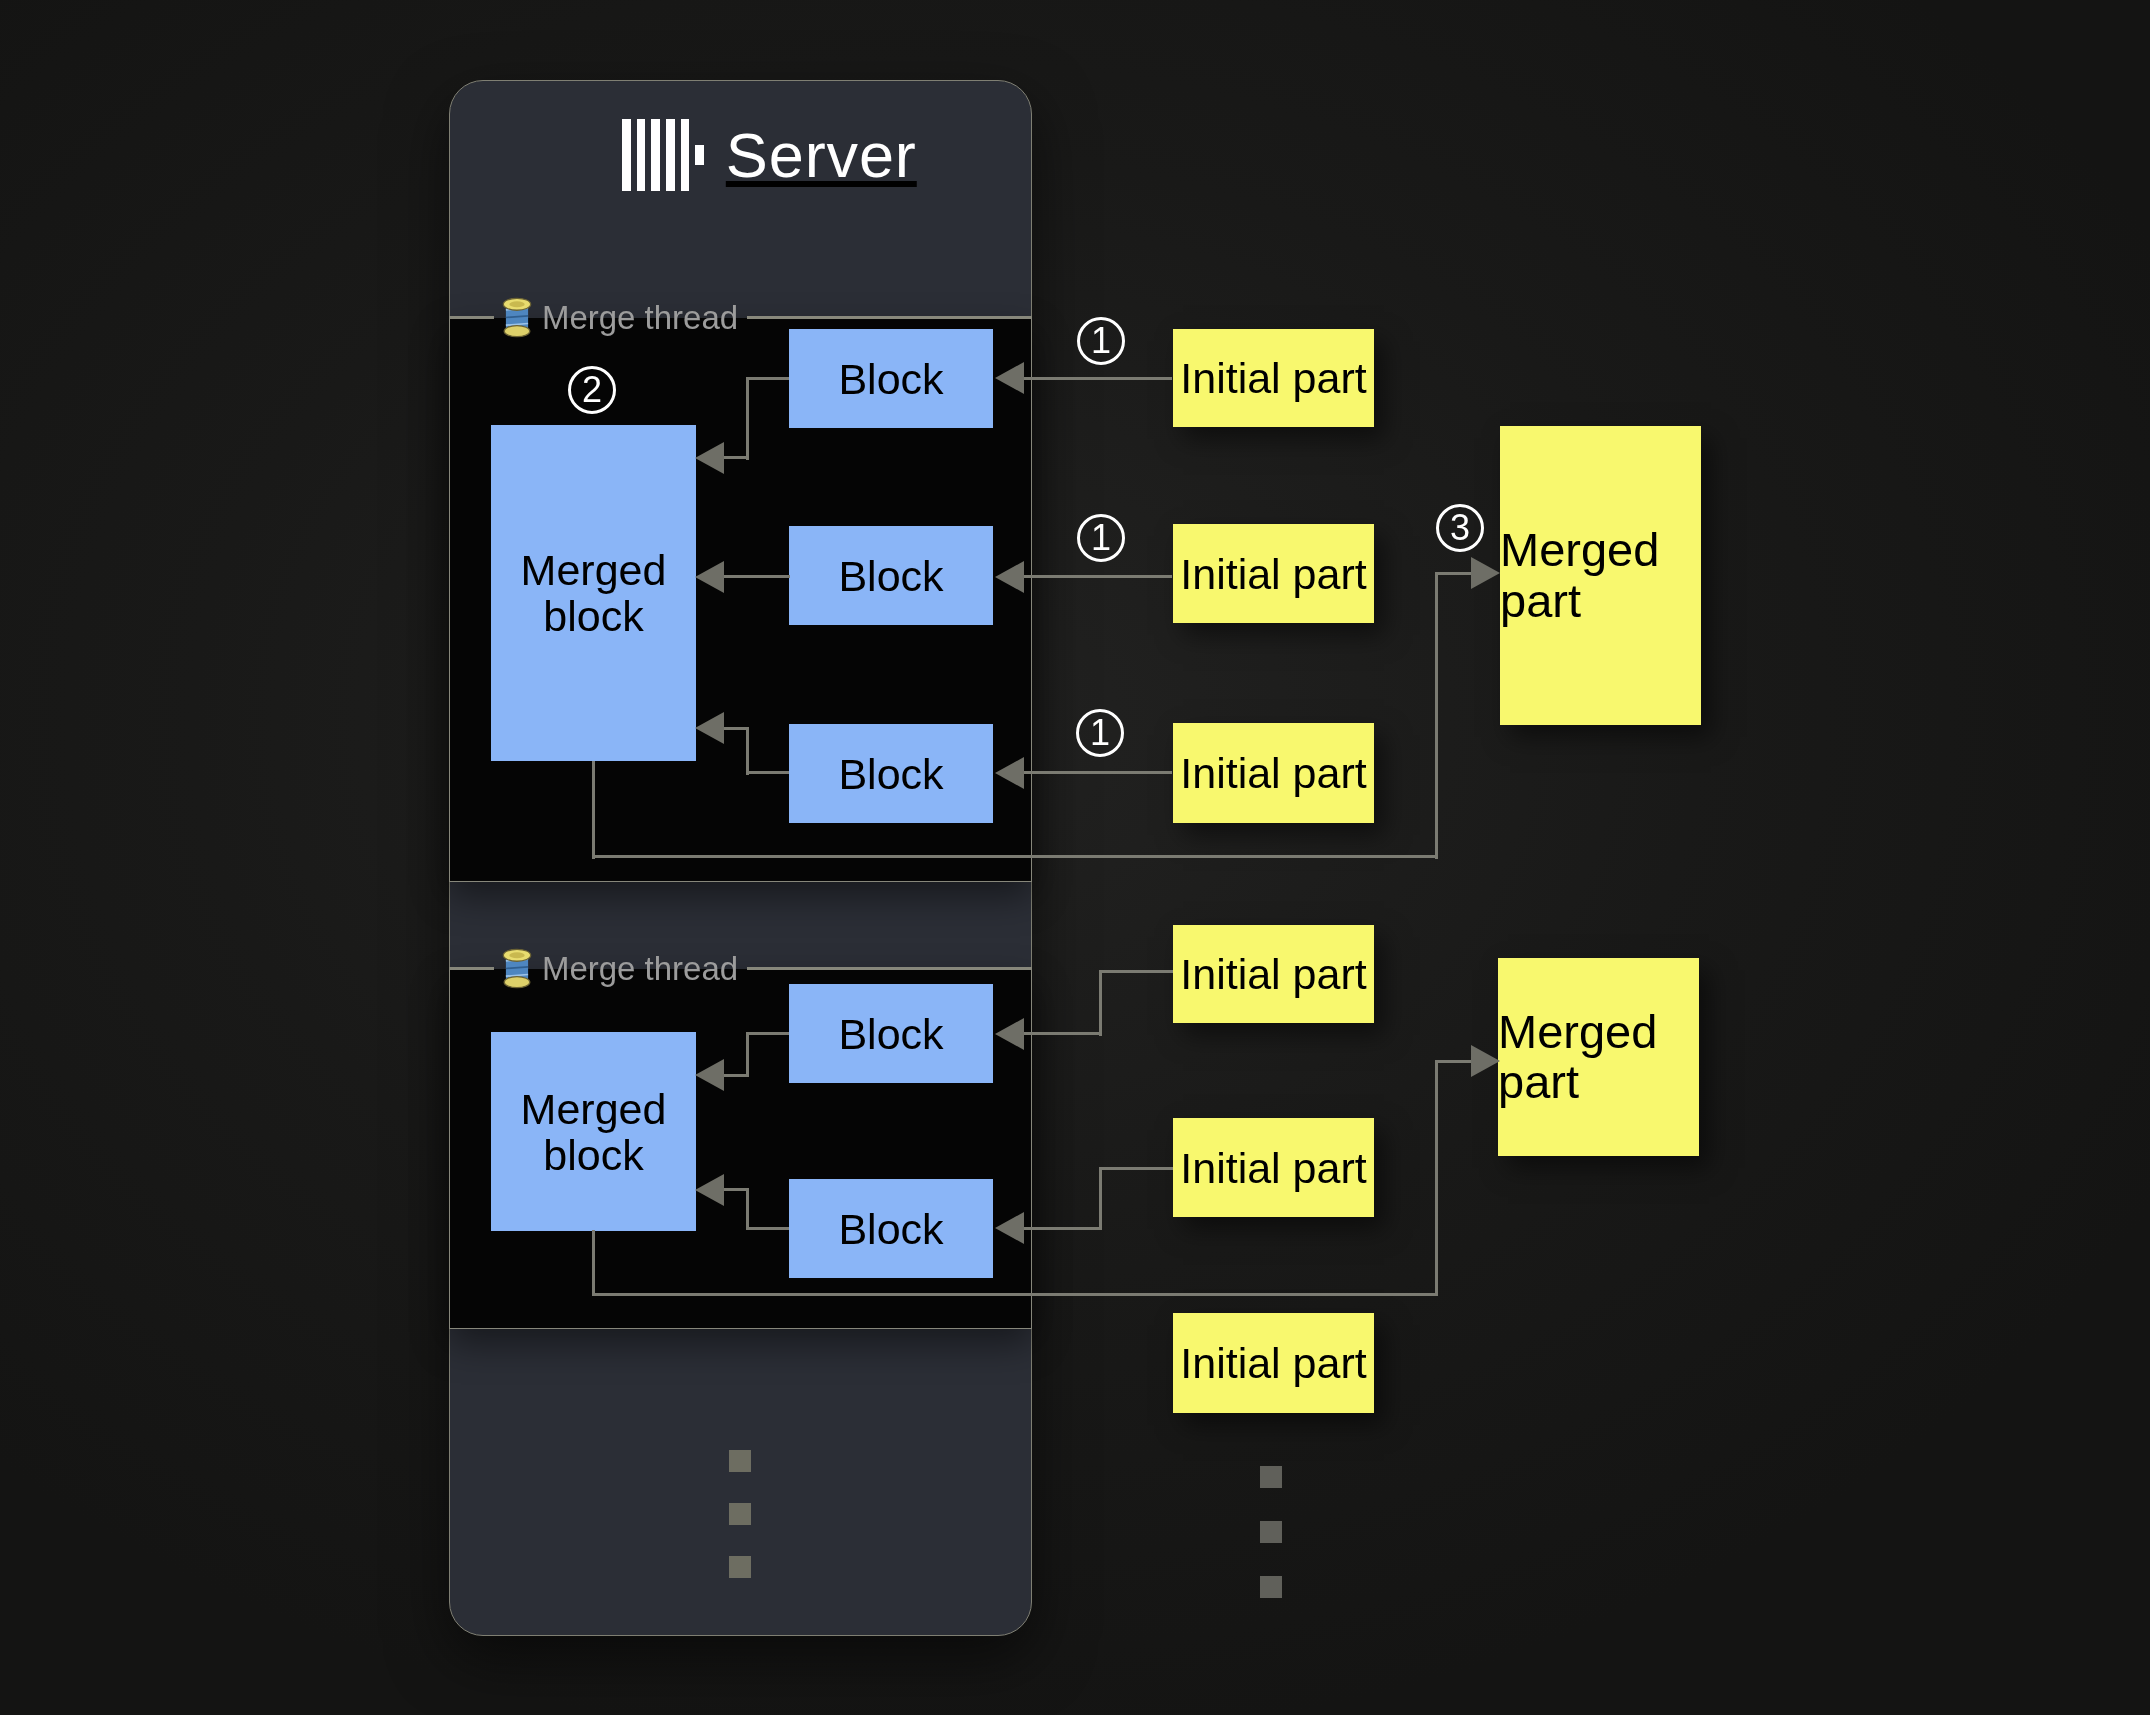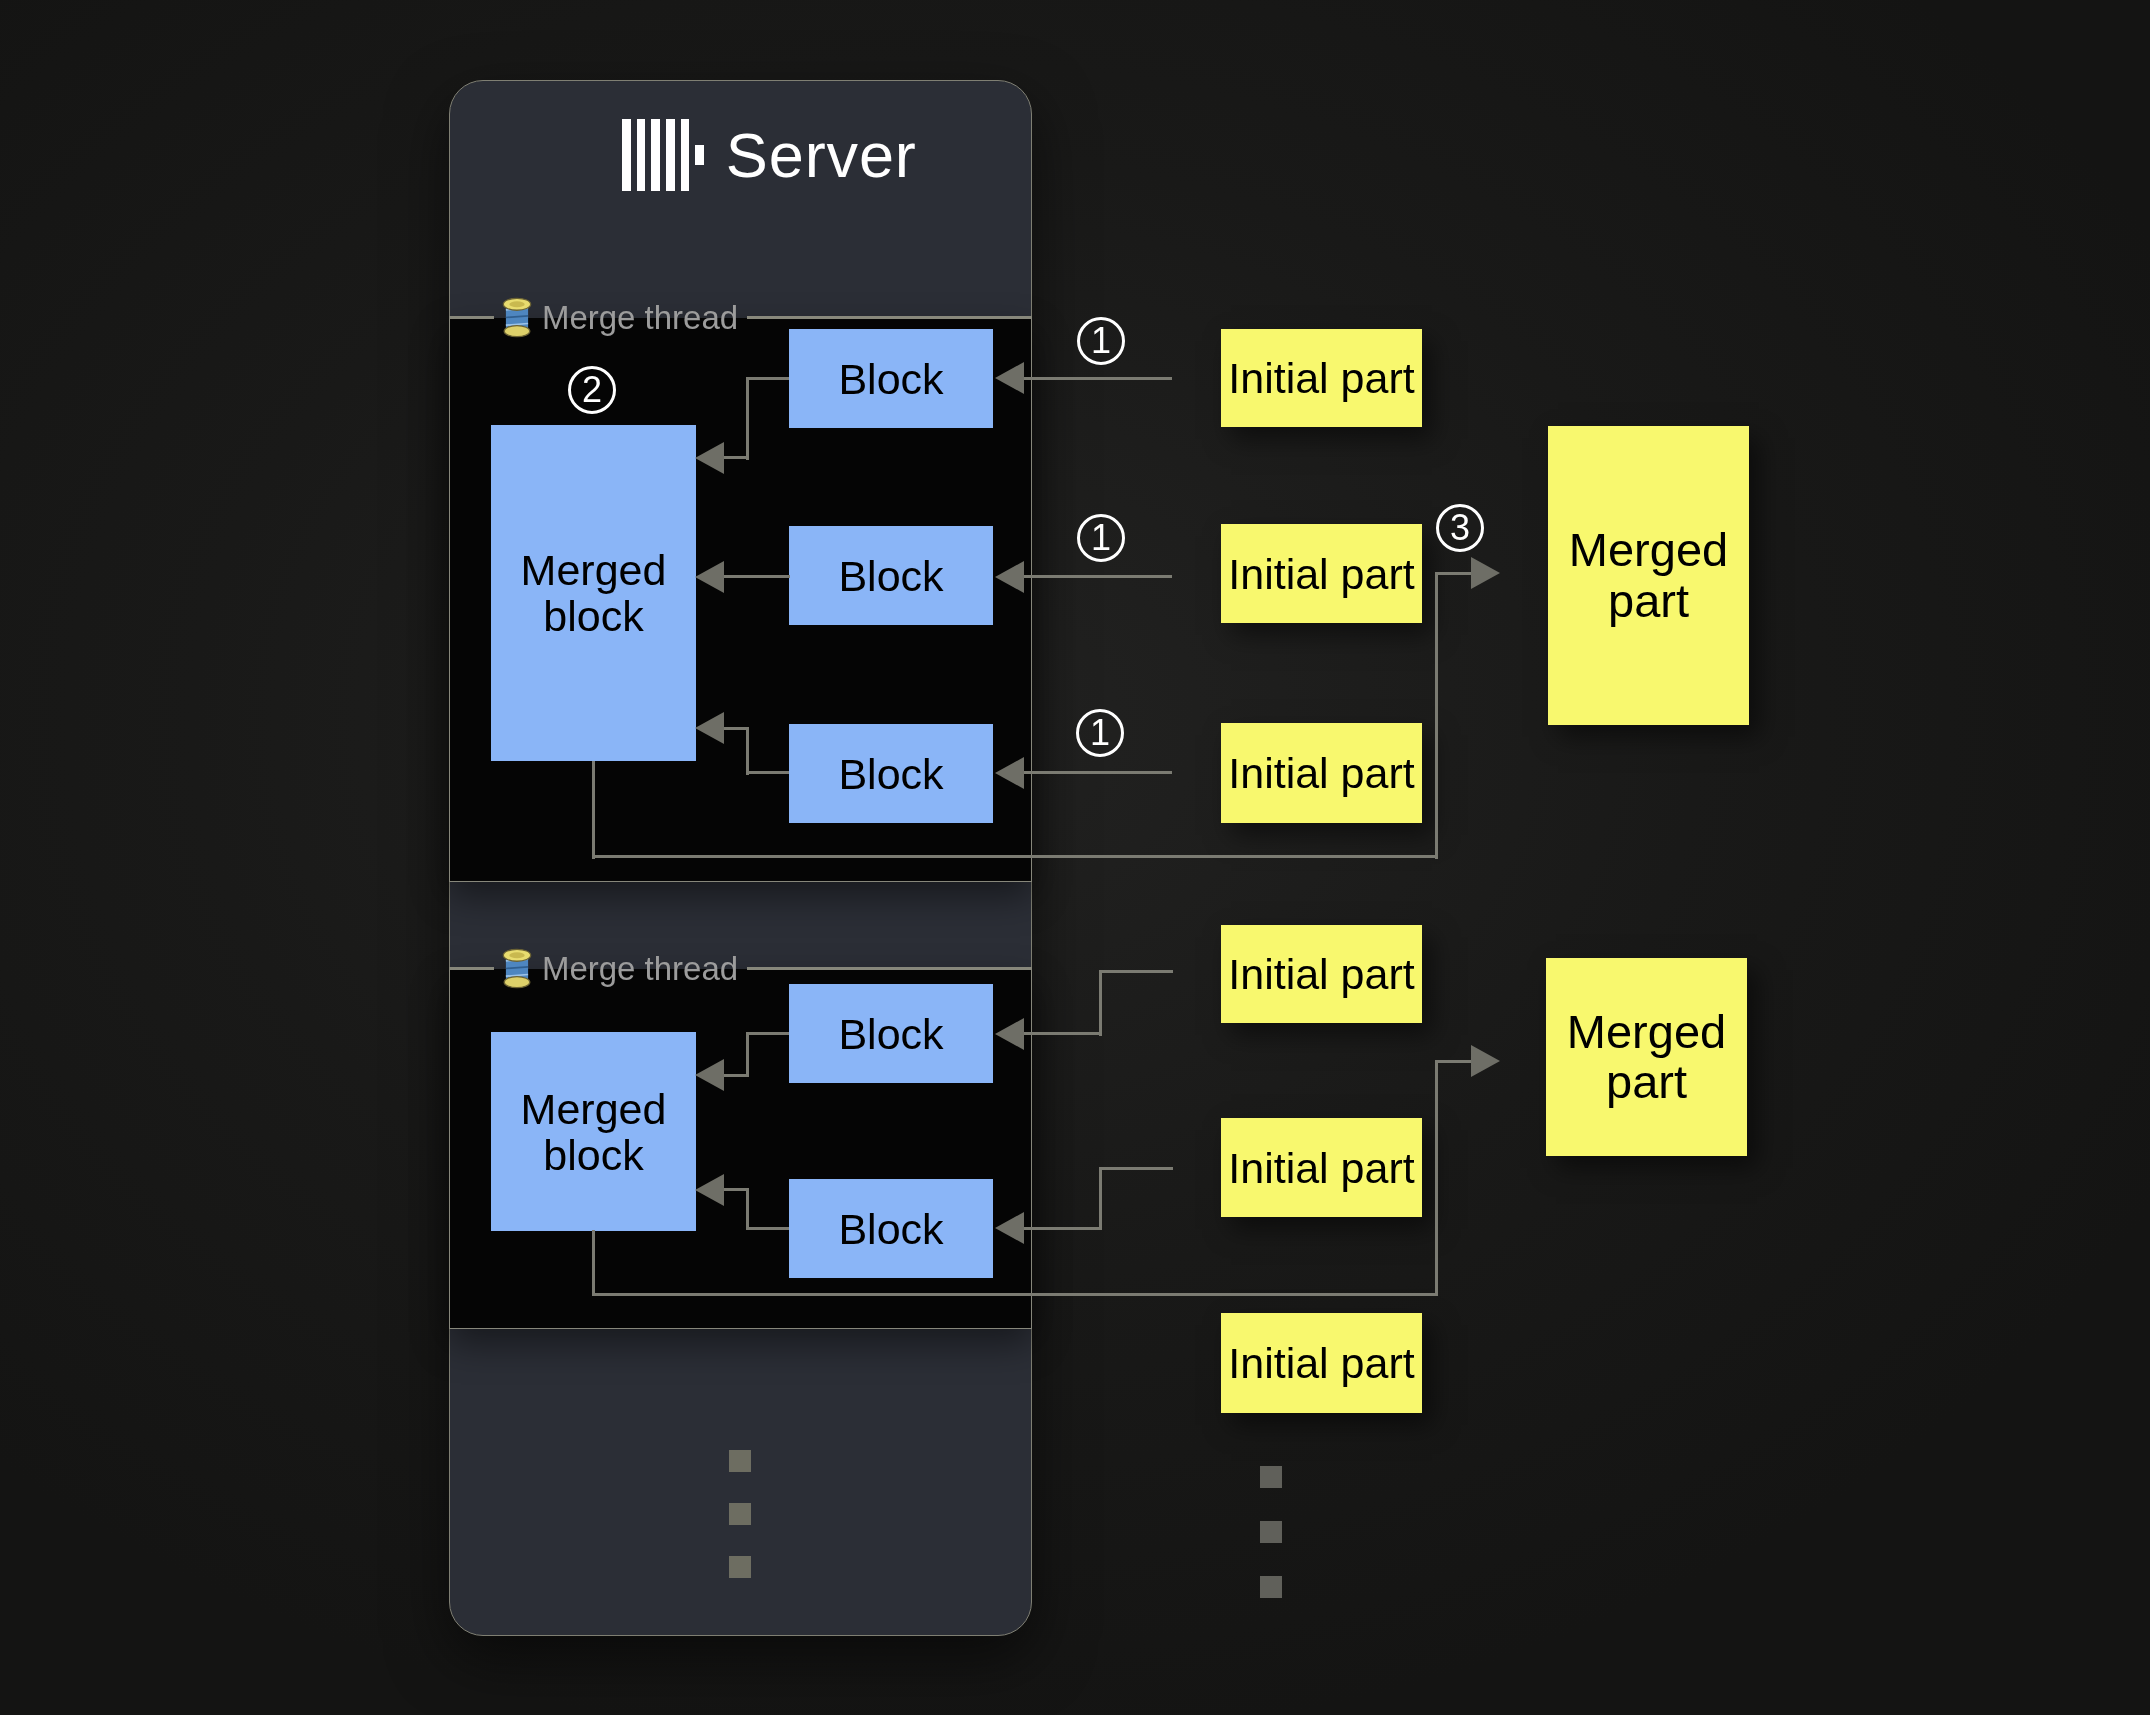--- a/index.html
+++ b/index.html
@@ -31,24 +31,23 @@
   .leg-line{height:2.6px;background:var(--thread-border);}
   .leg-text{font-size:33px;color:var(--label-text);padding:0 8.6px 0 6.8px;white-space:nowrap;}
   .spool{margin-left:5.1px;flex:none;}
   .bx{
     background:var(--block-fill);color:var(--box-text);
     display:flex;align-items:center;justify-content:center;text-align:center;
     font-size:43px;line-height:1.07;
   }
   .part{
     background:var(--part-fill);color:var(--box-text);
-    display:flex;align-items:center;justify-content:center;text-align:center;
+    display:flex;align-items:center;justify-content:center;
     font-size:43px;line-height:1.07;
     box-shadow:10.3px 12px 24px rgba(0,0,0,.5);
-    margin-left:48px;
   }
   .part.big{font-size:47px;}
   .badge{
     width:48px;height:48px;border:3.4px solid var(--badge);border-radius:50%;
     color:var(--badge);font-size:36px;display:flex;align-items:center;justify-content:center;
     z-index:6;background:transparent;
   }
   .hl{height:3.4px;background:var(--line);z-index:4;}
   .vl{width:3.4px;background:var(--line);z-index:4;}
   .ar-l{width:0;height:0;border-top:16.3px solid transparent;border-bottom:16.3px solid transparent;border-right:29px solid var(--arrow);z-index:4;}
@@ -57,21 +56,21 @@
   .dot.in{background:var(--dot-left);}
   .dot.out{background:var(--dot-right);}
 </style>
 </head>
 <body>
 
 <div class="canvas">
 
   <div class="abs server" style="left:449px;top:80px;width:583px;height:1556px;"></div>
 
-  <div class="abs title-row" style="left:449px;top:118px;width:641px;height:74px;">
+  <div class="abs title-row" style="left:449px;top:118px;width:641px;height:74px;text-decoration:underline;">
     <div class="ch-logo">
       <div class="ch-bar"></div>
       <div class="ch-bar"></div>
       <div class="ch-bar"></div>
       <div class="ch-bar"></div>
       <div class="ch-bar"></div>
       <div class="ch-dot"></div>
     </div>
     <div class="server-title">Server</div>
   </div>

